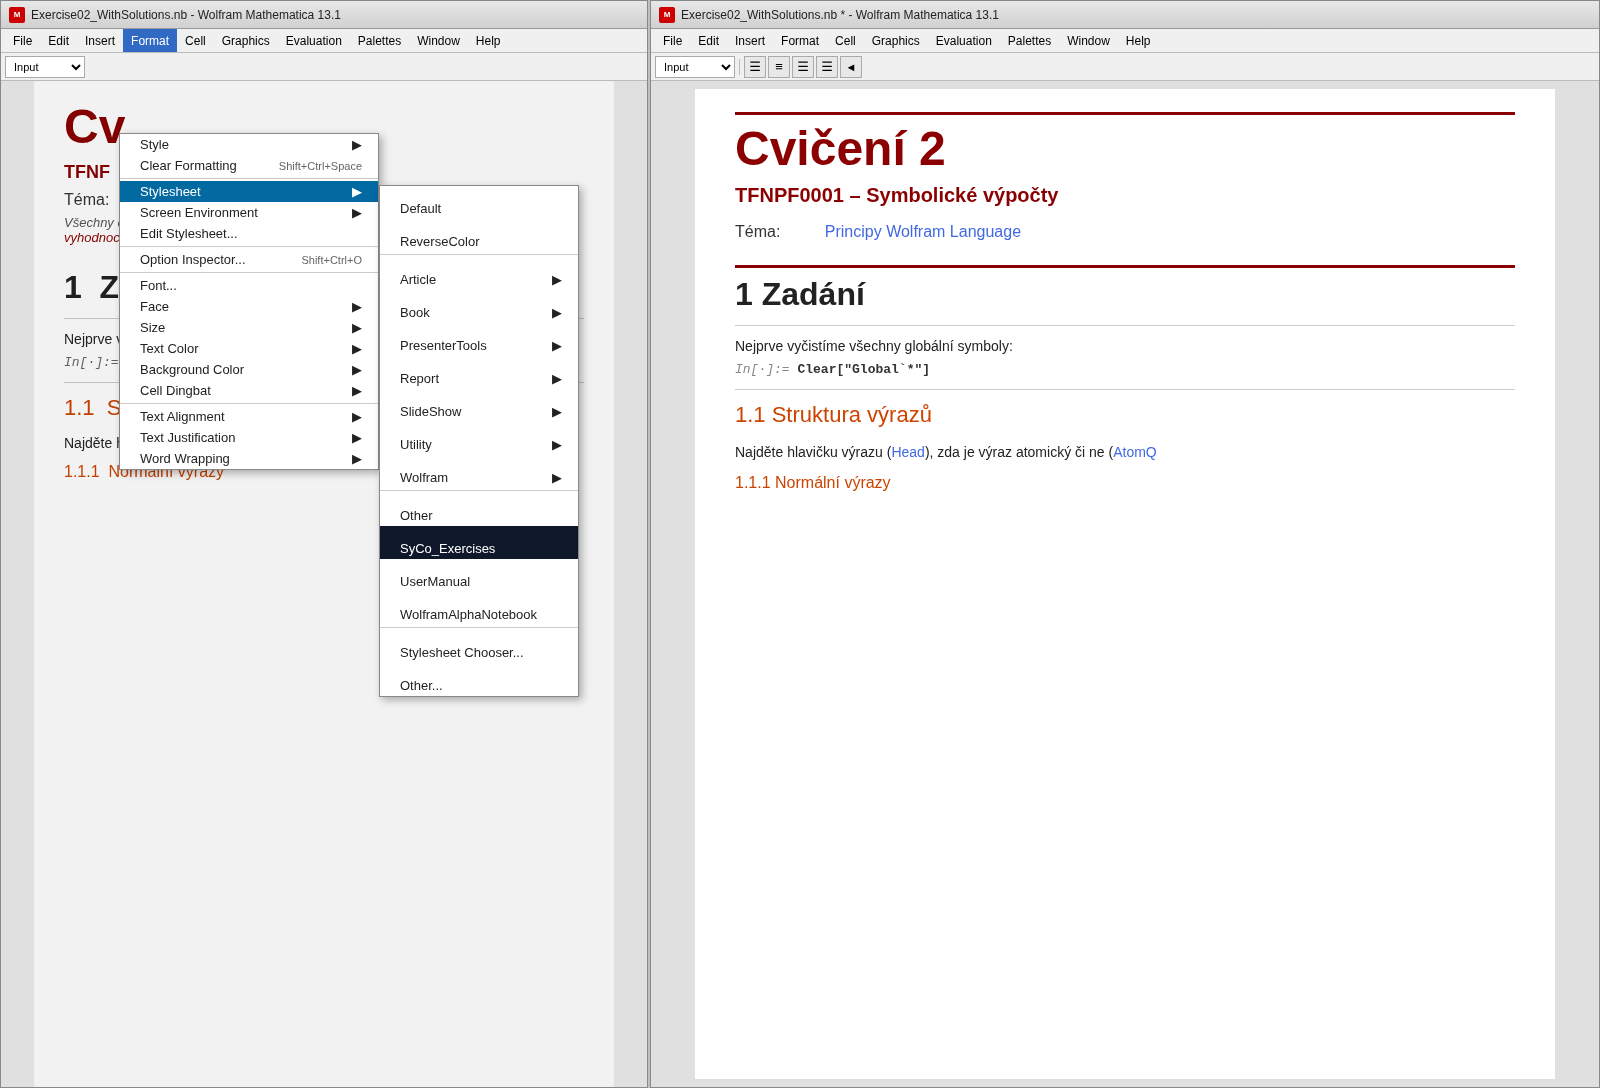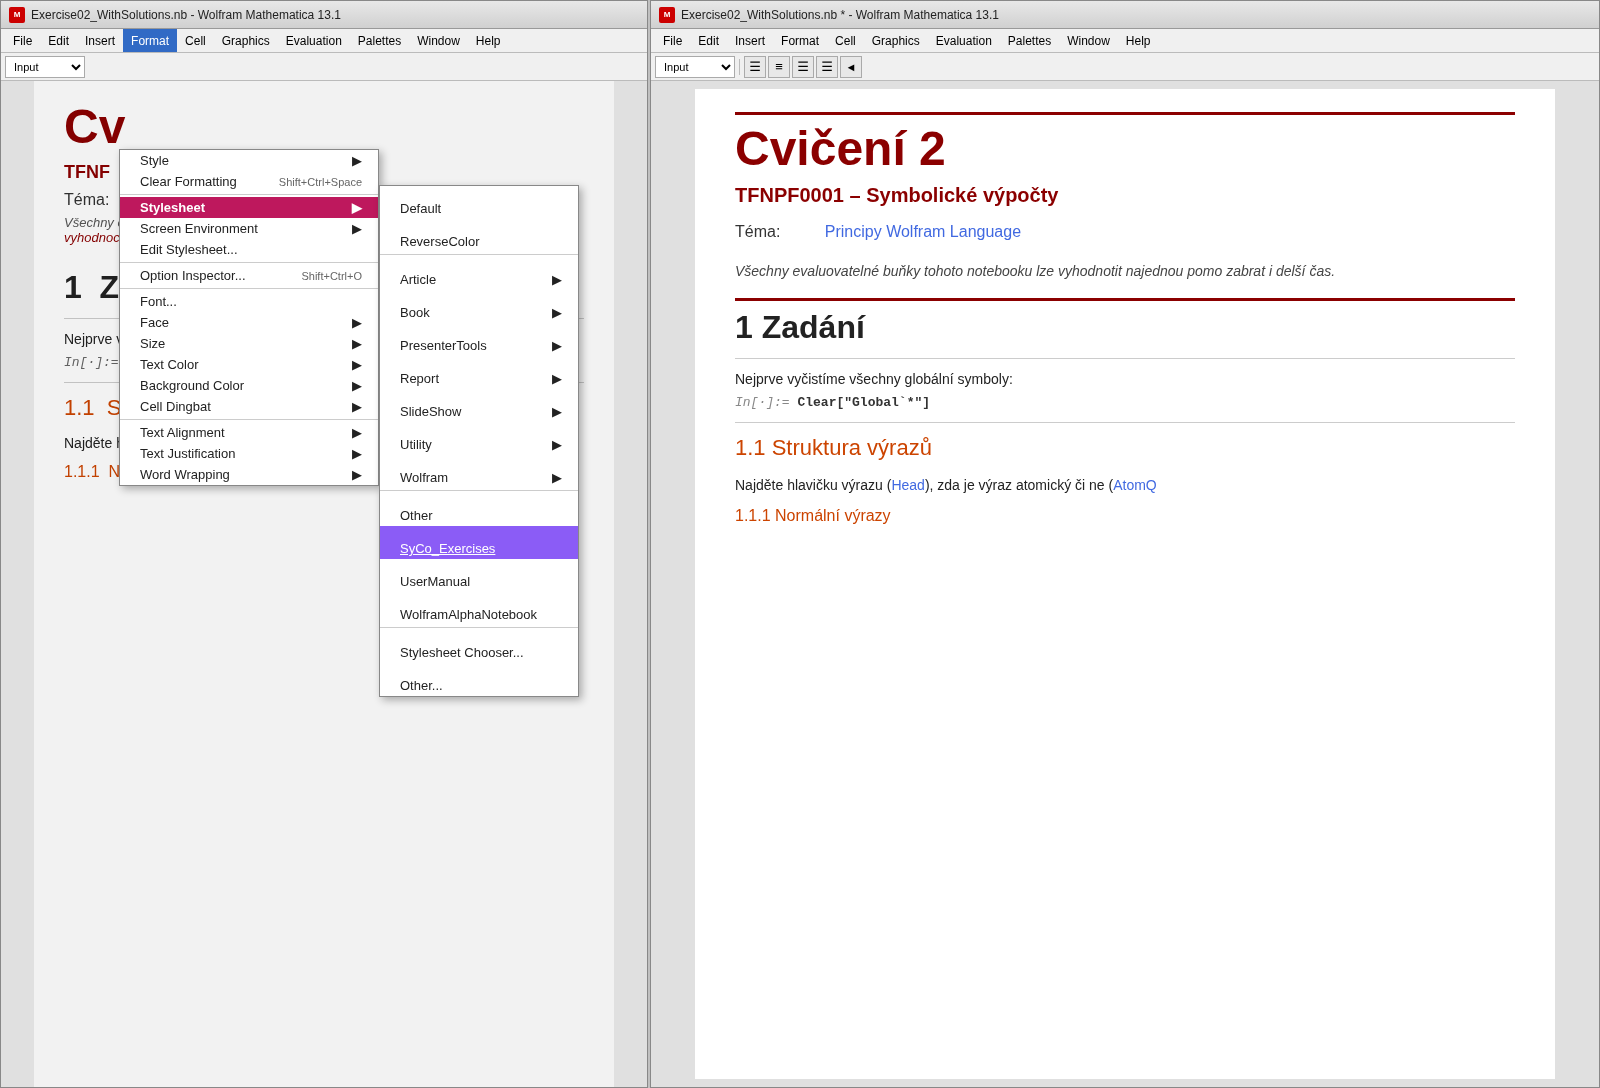--- a/index.html
+++ b/index.html
@@ -37,28 +37,28 @@
     .code-label { color: #666; font-style: italic; }
     .gray-line { border: none; border-top: 1px solid #ccc; margin: 12px 0; }
     .sub-heading { font-size: 22px; color: #cc4400; font-family: Arial, sans-serif; margin-top: 8px; }
     .sub-sub-heading { font-size: 16px; color: #cc4400; font-family: Arial, sans-serif; margin-top: 8px; }
     .link-text { color: #4169e1; }
 
     
     .menu-overlay { position: absolute; top: 0; left: 0; right: 0; bottom: 0; pointer-events: none; z-index: 100; }
     .dropdown-menu { position: absolute; background: white; border: 1px solid #888; box-shadow: 3px 3px 8px rgba(0,0,0,0.3); font-size: 13px; min-width: 220px; pointer-events: all; }
     .dropdown-item { padding: 3px 16px 3px 20px; cursor: pointer; display: flex; justify-content: space-between; align-items: center; color: #222; white-space: nowrap; }
-    .dropdown-item.highlighted { background: #be185d; color: white; font-weight: bold; }
+    .dropdown-item.highlighted { background: #0369a1; color: white; }
     .dropdown-item .shortcut { color: #666; font-size: 11px; margin-left: 16px; }
     .dropdown-separator { border: none; border-top: 1px solid #ccc; margin: 2px 0; }
     .dropdown-arrow { margin-left: 8px; }
 
     .submenu { position: absolute; background: white; border: 1px solid #888; box-shadow: 3px 3px 8px rgba(0,0,0,0.3); font-size: 13px; min-width: 180px; }
     .submenu-item { padding: 15px 16px 3px 20px; cursor: pointer; display: flex; justify-content: space-between; align-items: center; color: #222; white-space: nowrap; }
-    .submenu-item.highlighted { background: #8b5cf6; color: white; text-decoration: underline; }
+    .submenu-item.highlighted { background: #0f172a; color: white; }
     .submenu-arrow { margin-left: 8px; }
 
     
     .align-btn { width: 22px; height: 22px; border: 1px solid #aaa; background: #e8e8e8; cursor: pointer; display: flex; align-items: center; justify-content: center; font-size: 11px; }
   </style>
 </head>
 <body>
 
 <div class="window left-window">
 
@@ -105,21 +105,21 @@
       <div class="gray-line"></div>
       <div class="sub-heading">1.1&nbsp; Struktura výrazů</div>
       <div style="height:4px;"></div>
       <div class="section-text">Najděte hlavičku výrazu (<span class="link-text">Head</span>), zda je výraz atomický či ne (<span class="link-text">A</span></div>
       <div style="height:4px;"></div>
       <div class="sub-sub-heading">1.1.1&nbsp; Normální výrazy</div>
     </div>
 
     <div class="menu-overlay">
 
-      <div class="dropdown-menu" style="top:68px; left:118px; min-width:260px;">
+      <div class="dropdown-menu" style="top:52px; left:118px; min-width:260px;">
         <div class="dropdown-item">
           <span>Style</span>
           <span class="dropdown-arrow">▶</span>
         </div>
         <div class="dropdown-item">
           <span>Clear Formatting</span>
           <span class="shortcut">Shift+Ctrl+Space</span>
         </div>
         <hr class="dropdown-separator">
         <div class="dropdown-item highlighted">
@@ -256,22 +256,20 @@
     <div class="notebook-page" style="max-width:860px; padding:7px 40px;">
       <hr class="red-line">
       <div class="page-title">Cvičení 2</div>
       <div class="page-subtitle">TFNPF0001 – Symbolické výpočty</div>
       <div style="height:8px;"></div>
       <div class="page-topic">
         <span style="color:#333; font-family:Arial; font-size:16px;">Téma: </span>
         <span class="link-text" style="font-family:Arial; font-size:16px;margin-left:40px;">Principy Wolfram Language</span>
       </div>
       <div style="height:8px;"></div>
-      <div class="page-italic">Všechny evaluovatelné buňky tohoto notebooku lze  vyhodnotit najednou pomo
-zabrat i delší čas.</div>
       <hr class="red-line">
       <div class="section-heading">1  Zadání</div>
       <div class="gray-line"></div>
       <div class="section-text">Nejprve vyčistíme všechny globální symboly:</div>
       <div class="code-block">
         <span class="code-label" style="font-style:italic; color:#888;">In[·]:= </span><span class="code-keyword">Clear["Global`*"]</span>
       </div>
       <div class="gray-line"></div>
       <div class="sub-heading">1.1  Struktura výrazů</div>
       <div style="height:6px;"></div>

